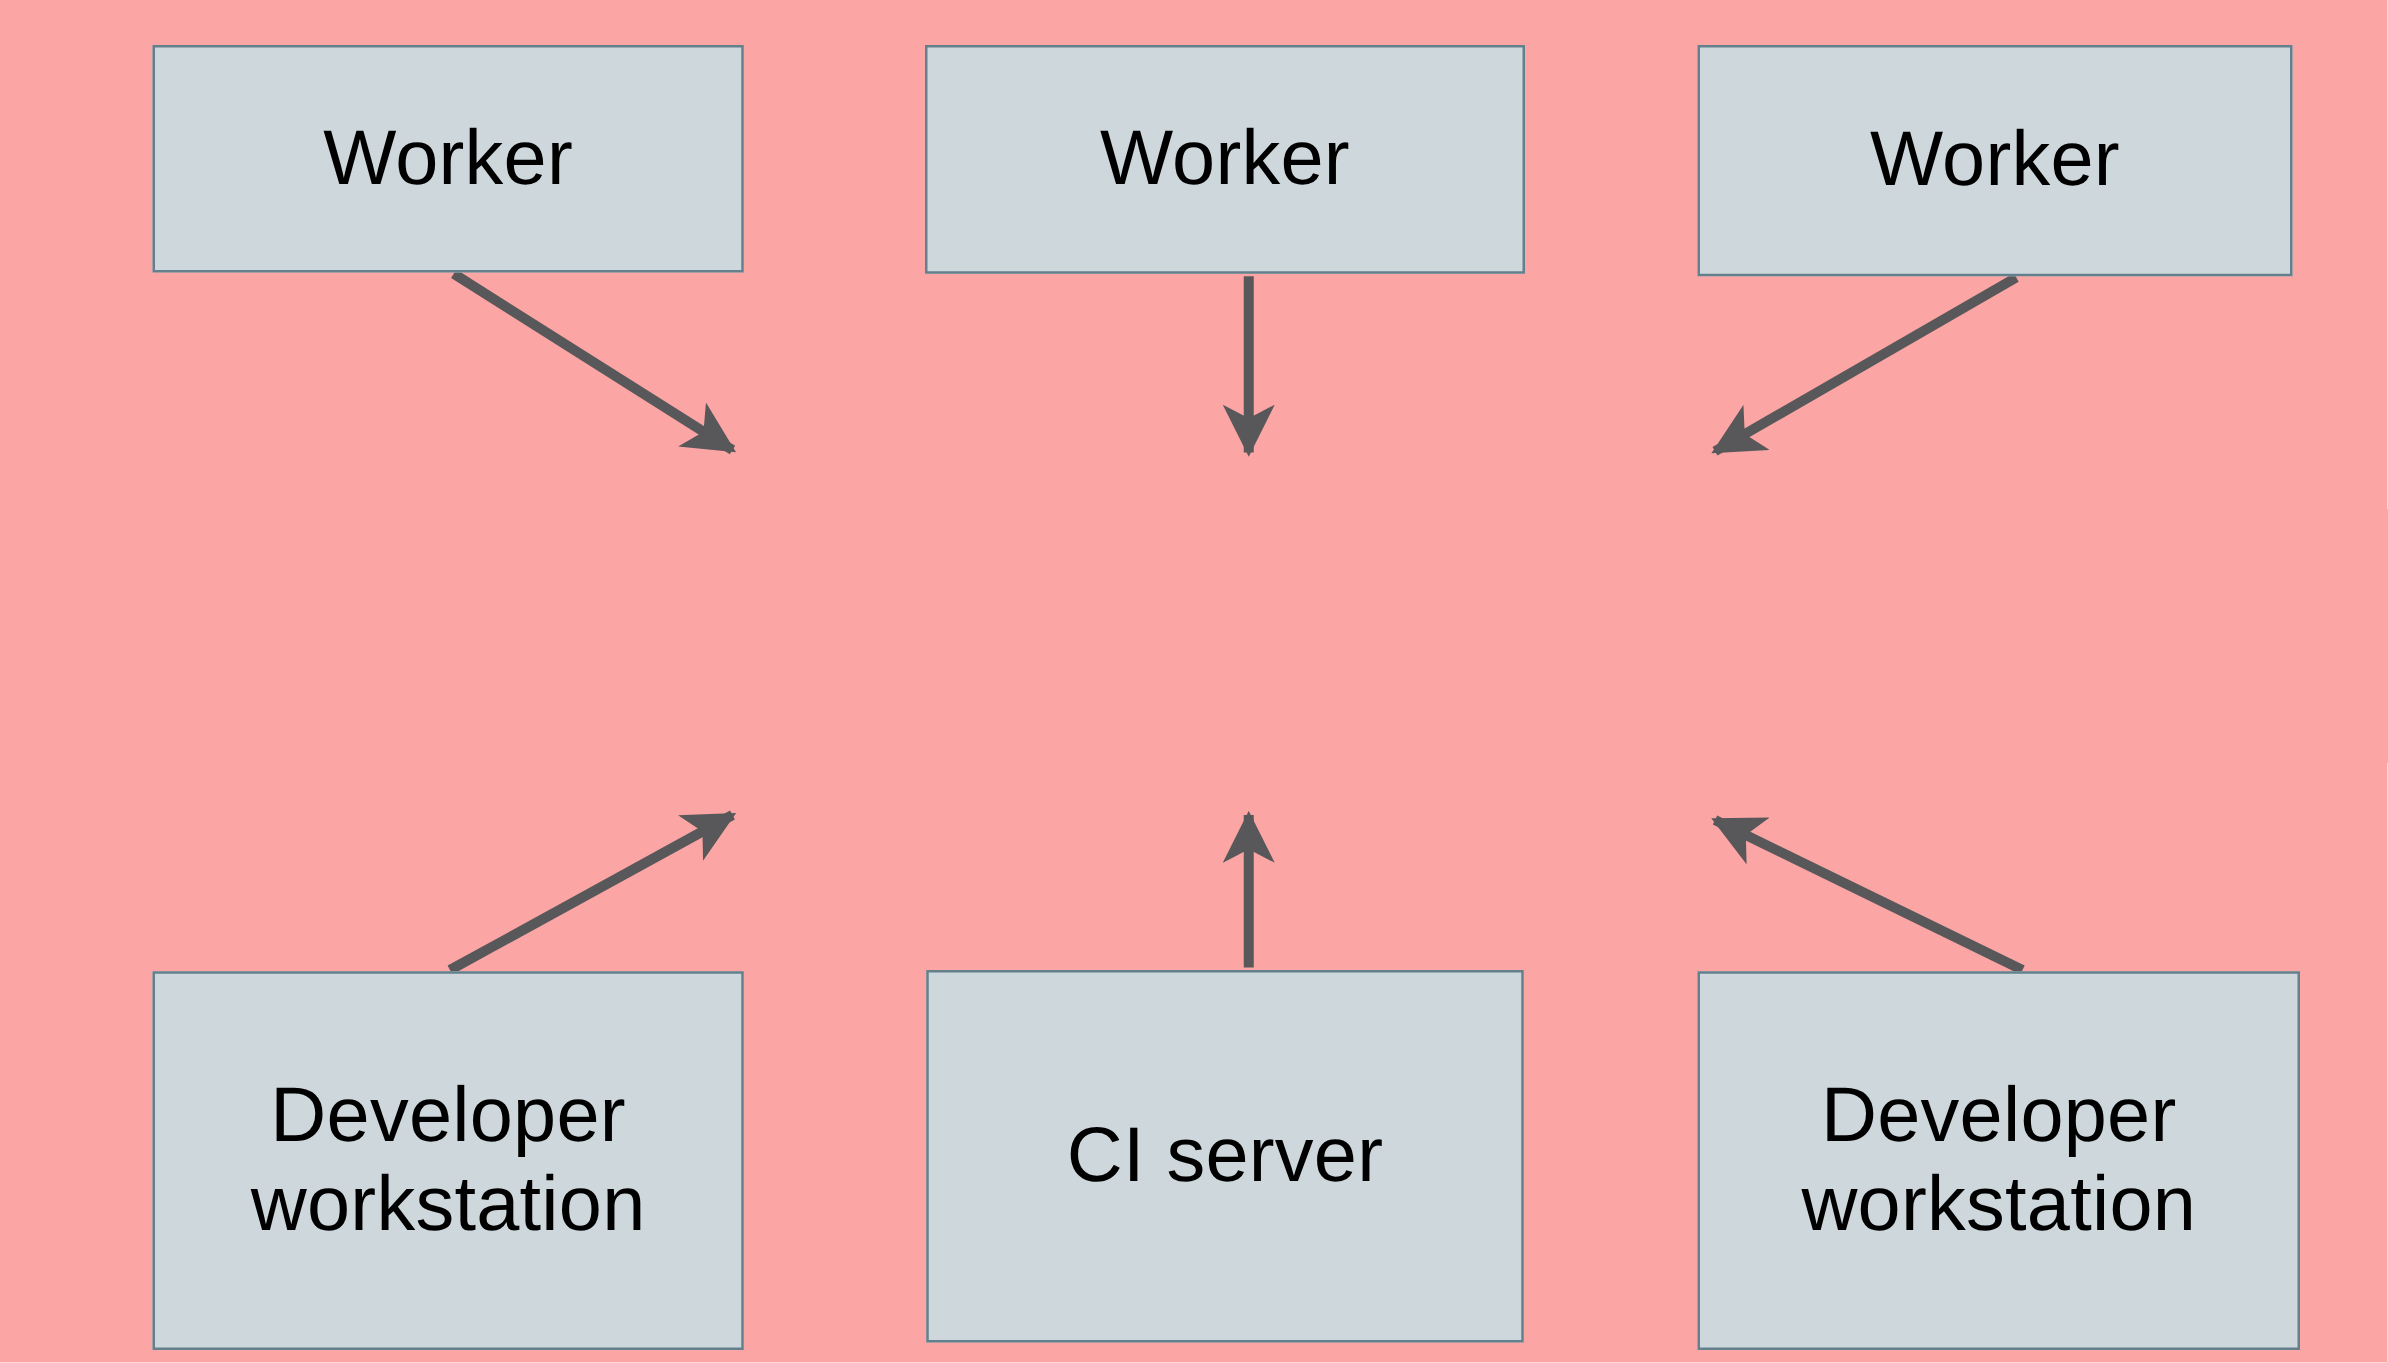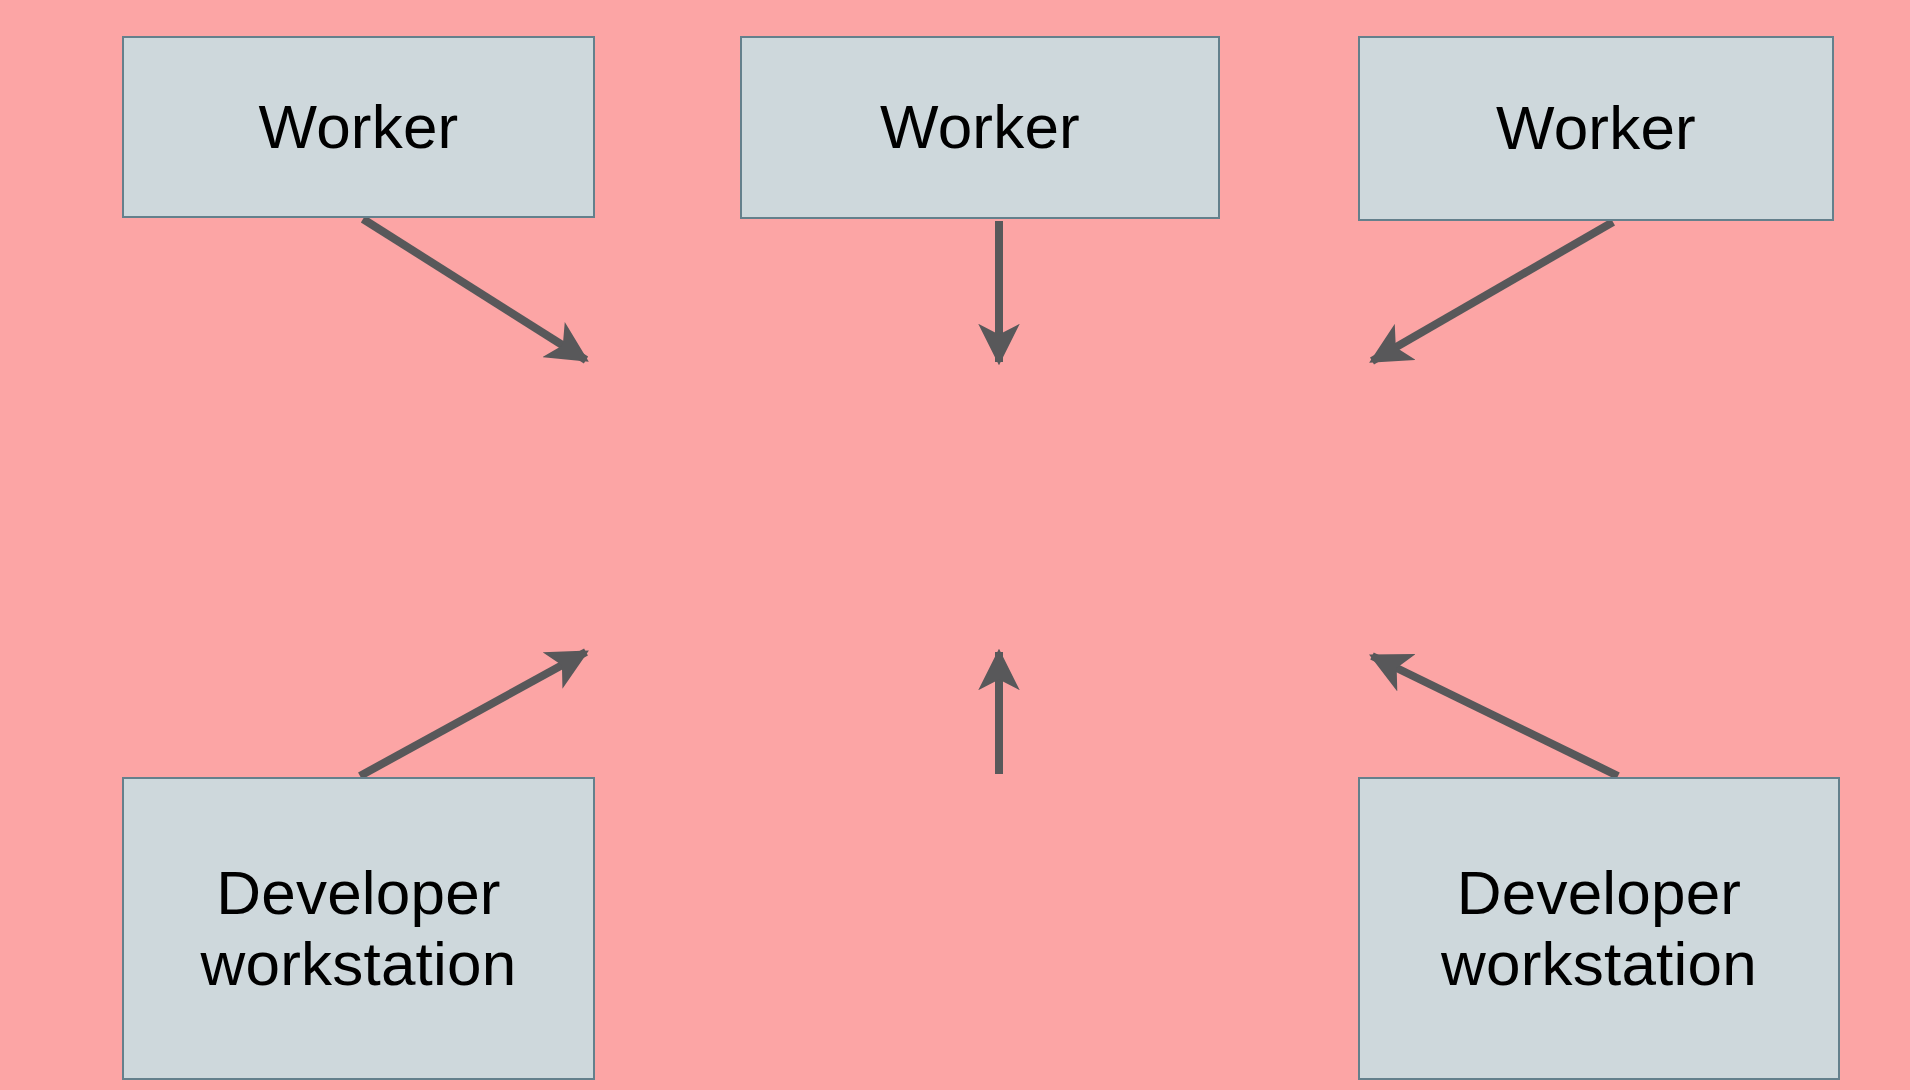--- a/index.html
+++ b/index.html
@@ -89,17 +89,18 @@
   <div class="node" id="node-worker-1">Worker</div>
 
   <div class="node" id="node-worker-2">Worker</div>
 
   <div class="node" id="node-worker-3">Worker</div>
 
 
   <div class="node" id="node-dev-workstation-1">Developer
 workstation</div>
 
+  <div class="node" id="node-ci-server">CI server</div>
 
   <div class="node" id="node-dev-workstation-2">Developer
 workstation</div>
 
 </div>
 
 </body></html>

